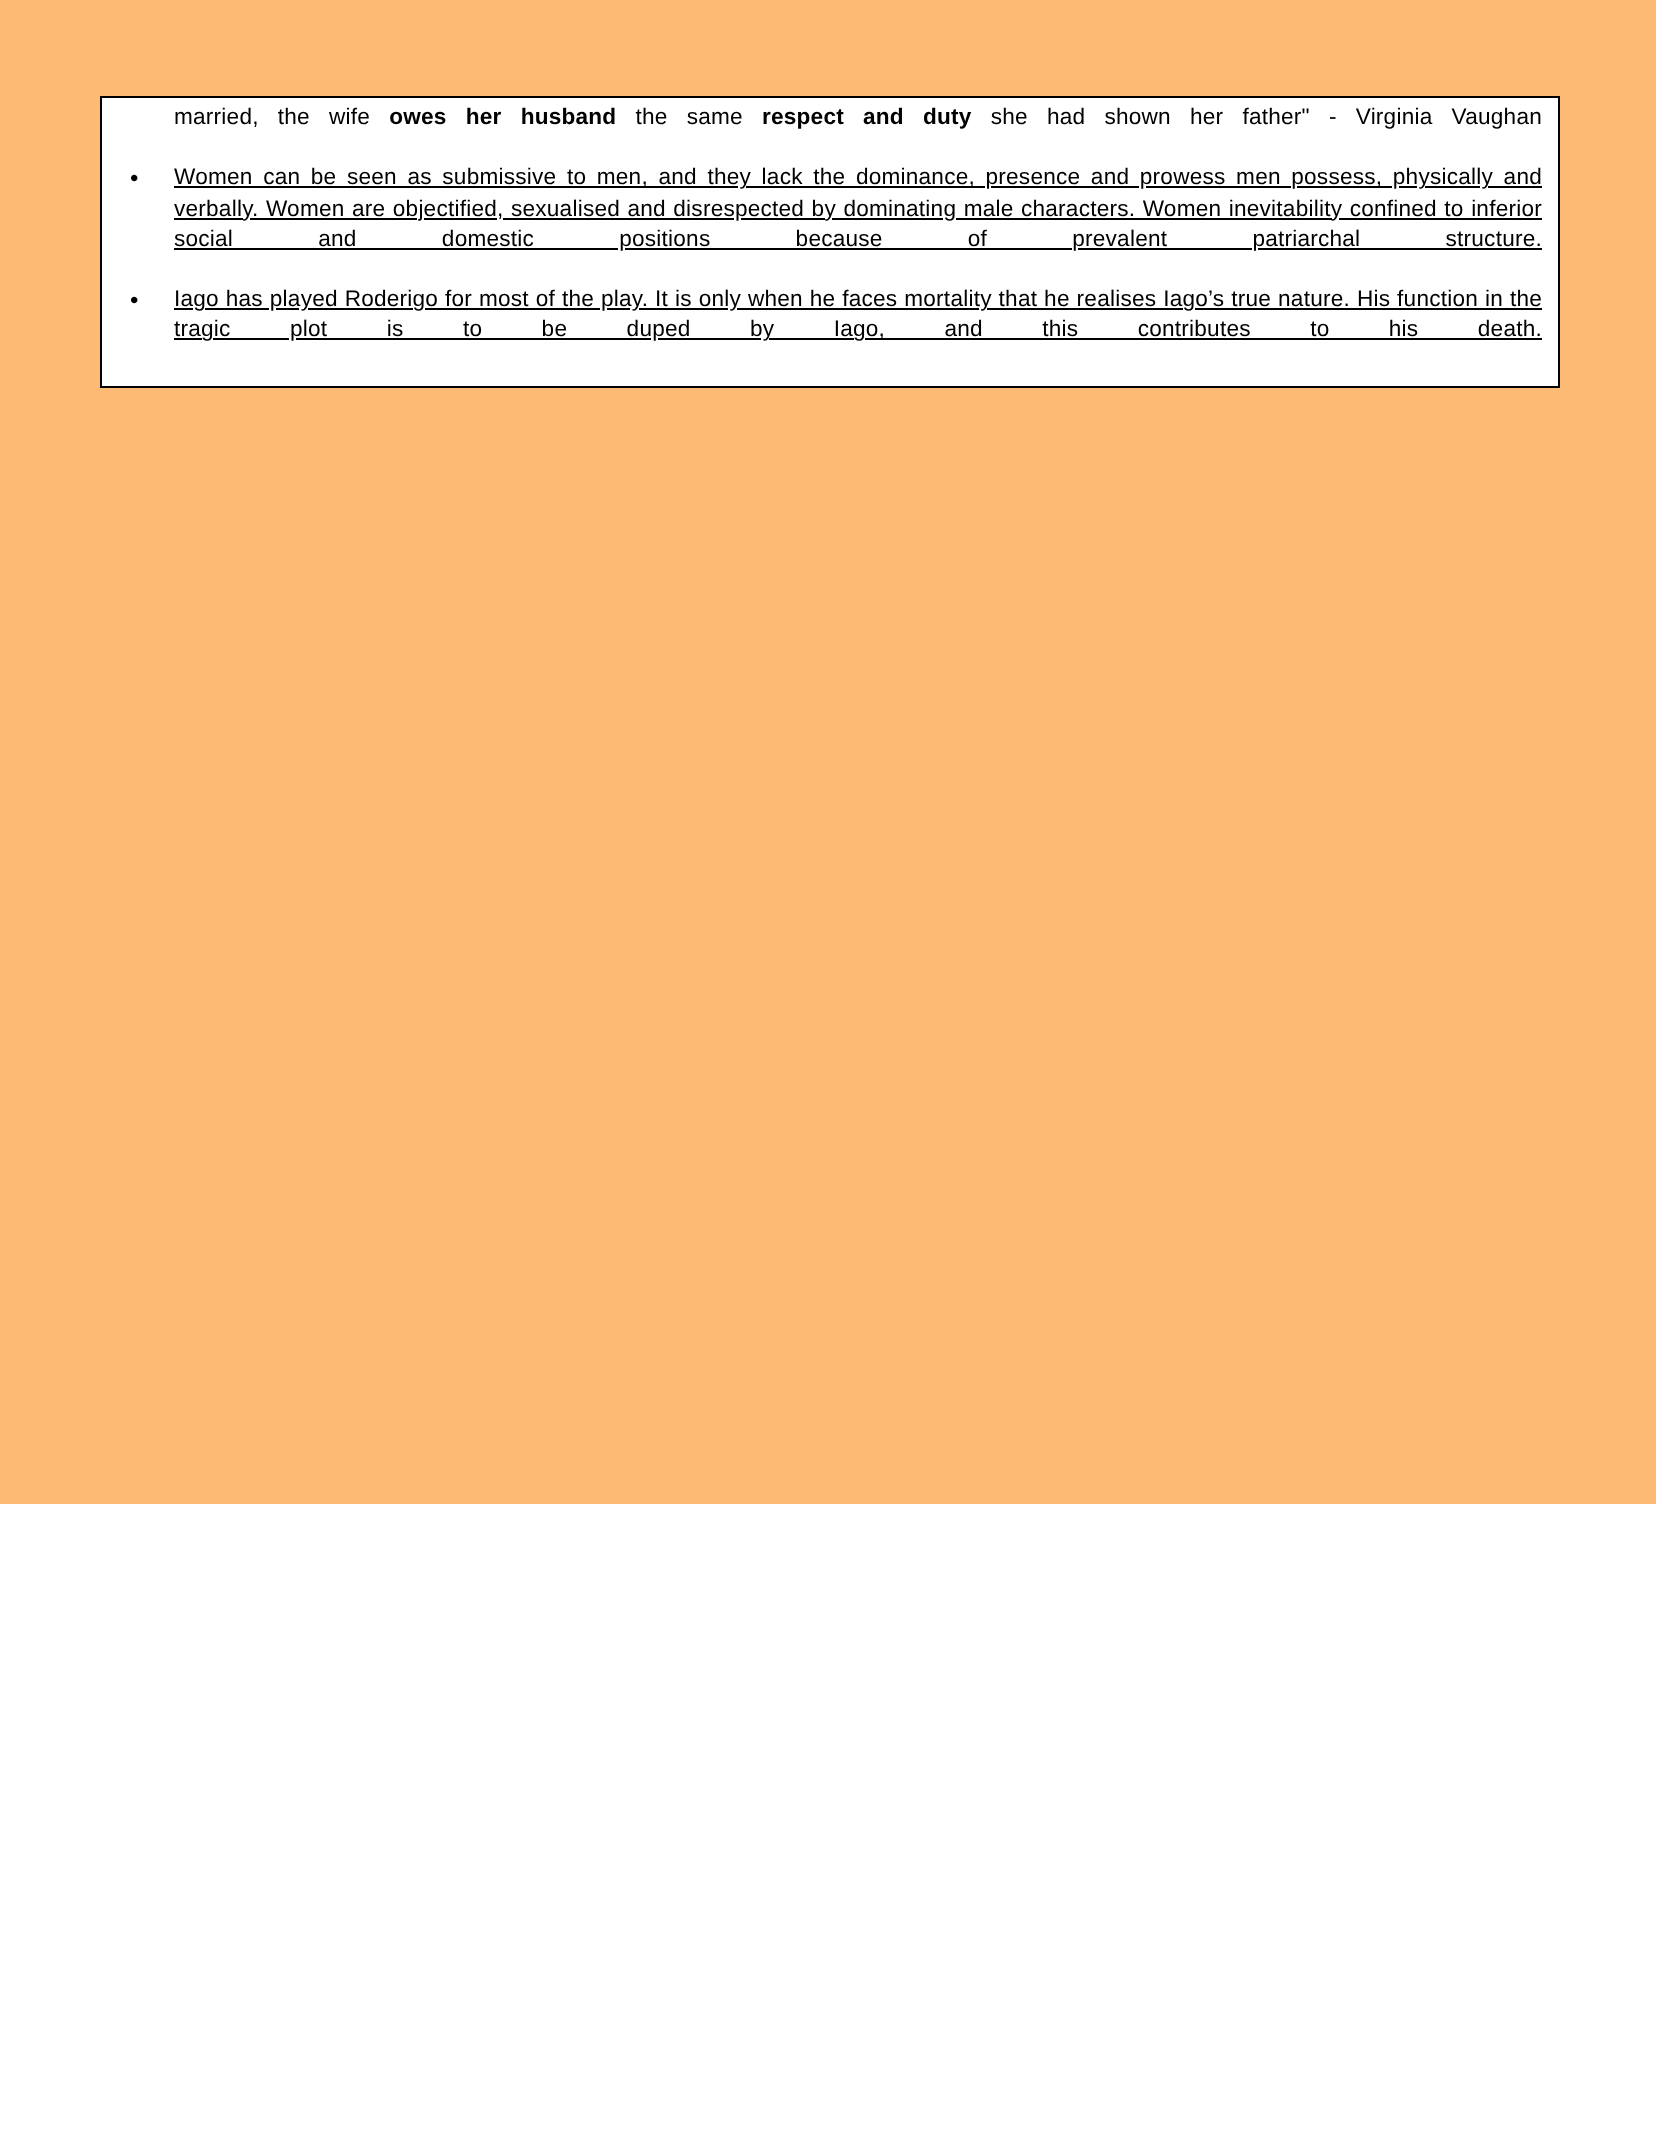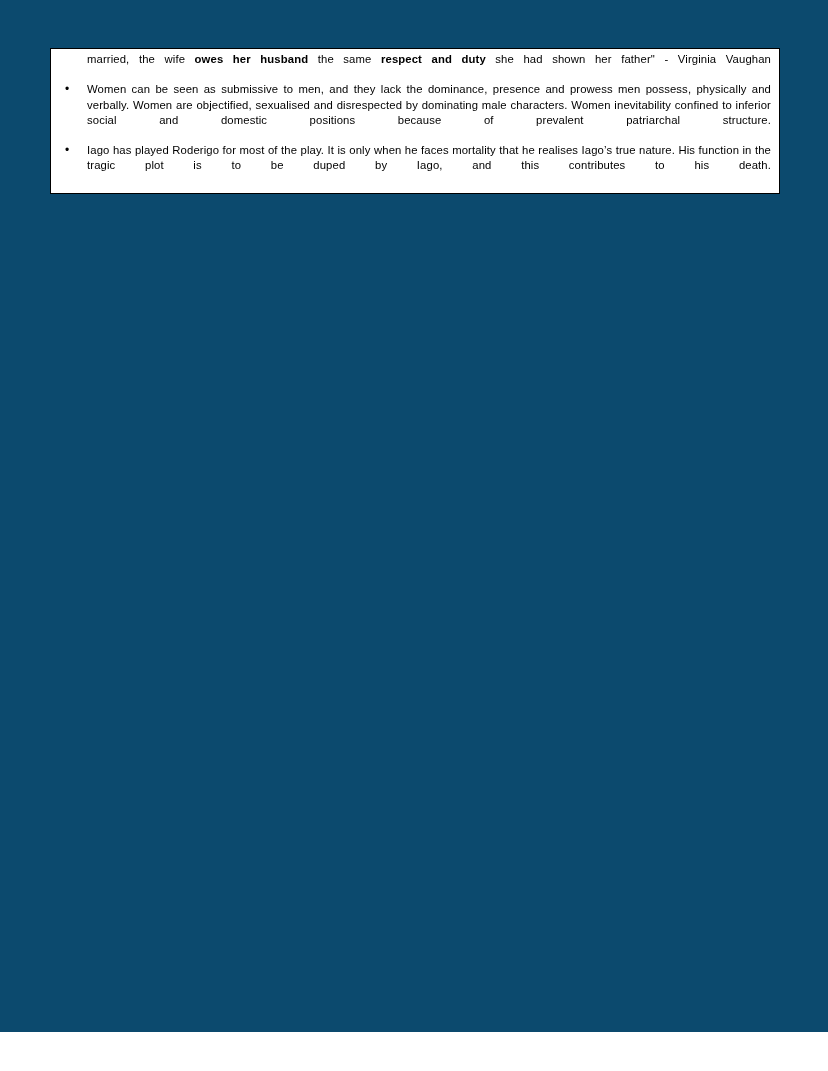--- a/index.html
+++ b/index.html
@@ -9,22 +9,22 @@
   }
   body {
     width: 828px;
     height: 1071px;
     font-family: "Liberation Sans", sans-serif;
     -webkit-font-smoothing: antialiased;
   }
   #page {
     position: relative;
     width: 828px;
-    height: 1032px;
-    background: #0c4a6e;
+    height: 752px;
+    background: #fdba74;
     overflow: hidden;
   }
   
   #content-box {
     position: absolute;
     left: 50px;
     top: 48px;
     width: 730px;
     border: 1px solid #000000;
     background: #ffffff;
@@ -66,20 +66,21 @@
     left: 8px;
     top: 0;
     width: 12px;
     line-height: 15.2px;
     font-size: 12px;
     color: #000000;
     text-align: left;
   }
   .bullet-item .bullet-text {
     display: block;
+    text-decoration: underline;
   }
   
   .para:after, .bullet-text:after {
     content: "";
     display: inline-block;
     width: 100%;
   }
 </style>
 </head>
 <body>

